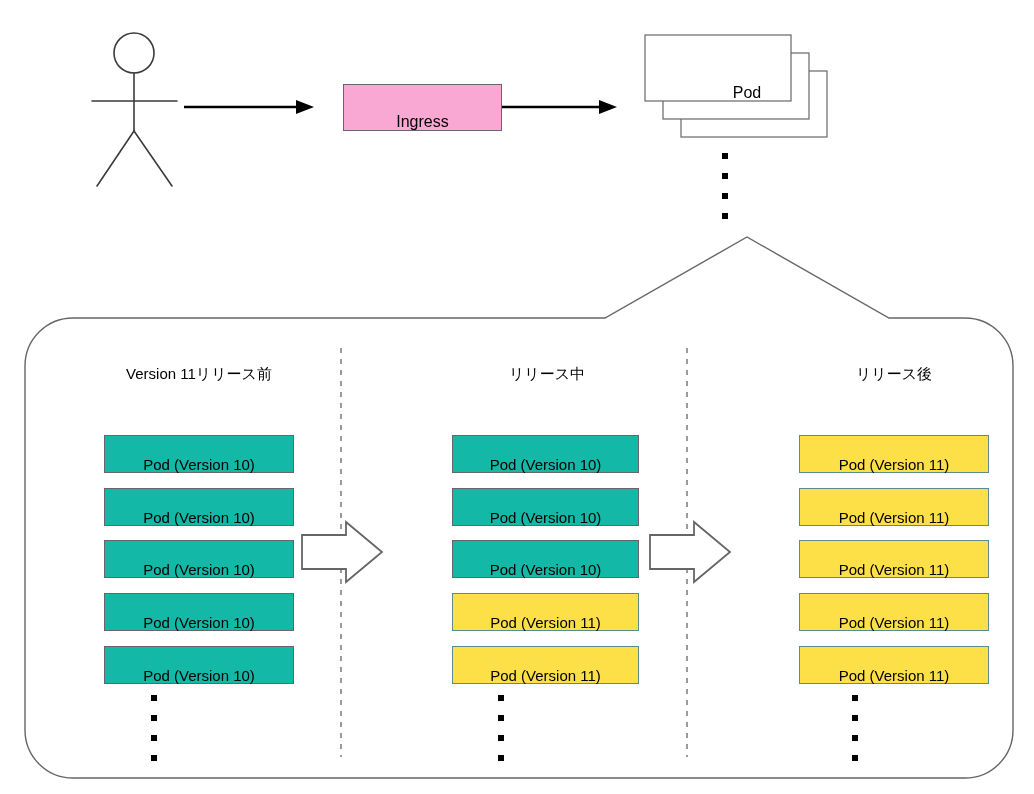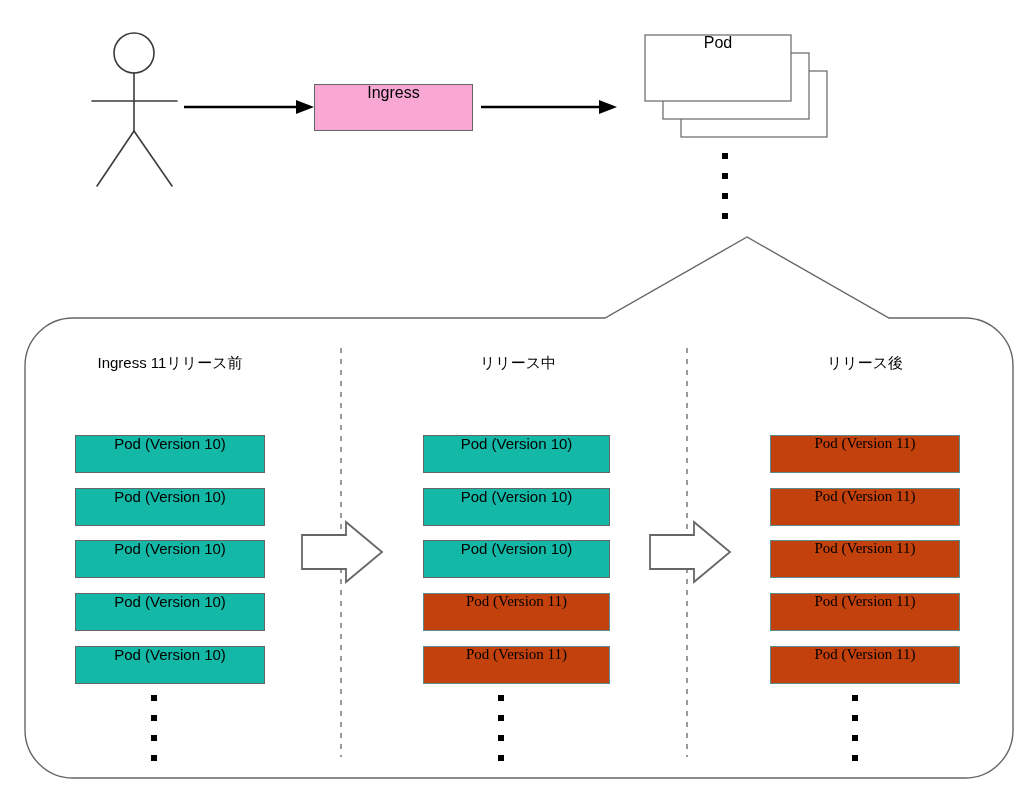--- a/index.html
+++ b/index.html
@@ -22,24 +22,25 @@
     position: absolute;
     left: 0;
     top: 0;
     width: 1034px;
     height: 794px;
     pointer-events: none;
   }
   .lbl {
     position: absolute;
     display: flex;
-    align-items: flex-start;
+    align-items: flex-end;
     justify-content: center;
     white-space: nowrap;
     line-height: 1;
+    margin-left: 29px;
   }
   .ingress-box {
     left: 314px;
     top: 84px;
     width: 159px;
     height: 47px;
     border: 1px solid #666666;
     background: #f9a8d4;
     font-size: 16px;
     box-sizing: border-box;
@@ -61,23 +62,22 @@
   .col-header-2 { left: 403px; width: 230px; }
   .col-header-3 { left: 750px; width: 230px; }
   .pod-box {
     height: 38px;
     border: 1px solid #666666;
     box-sizing: border-box;
     font-size: 15px;
     background: #14b8a6;
   }
   .pod-box.v11 {
-    background: #c2410c;
+    background: #fde047;
     border-color: #5a8c8c;
-    font-family: Liberation Serif, serif;
   }
 </style>
 </head>
 <body>
 
 <div id="canvas">
 
   <svg id="vector-layer" viewBox="0 0 1034 794" xmlns="http://www.w3.org/2000/svg">
 
     <g stroke="#3b3b3b" stroke-width="1.6" fill="none" stroke-linecap="round">
@@ -154,21 +154,21 @@
 
   <div class="lbl ingress-box">
     <span>Ingress</span>
   </div>
 
   <div class="lbl pod-stack-label">
     <span>Pod</span>
   </div>
 
   <div class="lbl col-header col-header-1">
-    <span>Ingress 11リリース前</span>
+    <span>Version 11リリース前</span>
   </div>
   <div class="lbl col-header col-header-2">
     <span>リリース中</span>
   </div>
   <div class="lbl col-header col-header-3">
     <span>リリース後</span>
   </div>
 
   <div id="pod-boxes">
       <div class="lbl pod-box" style="left: 75px; top: 435px; width: 190px;">

